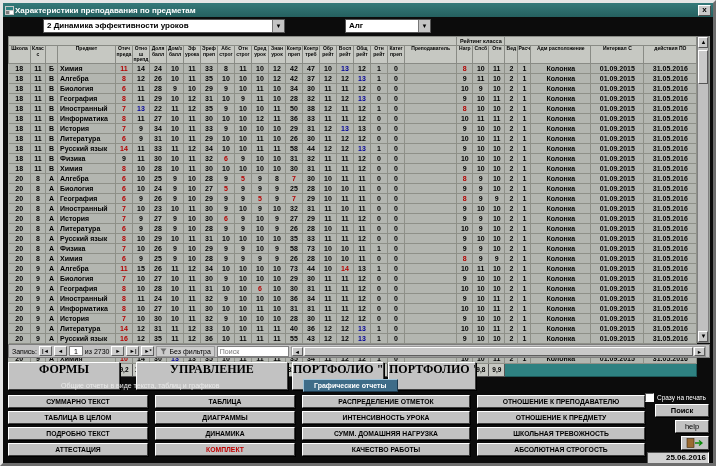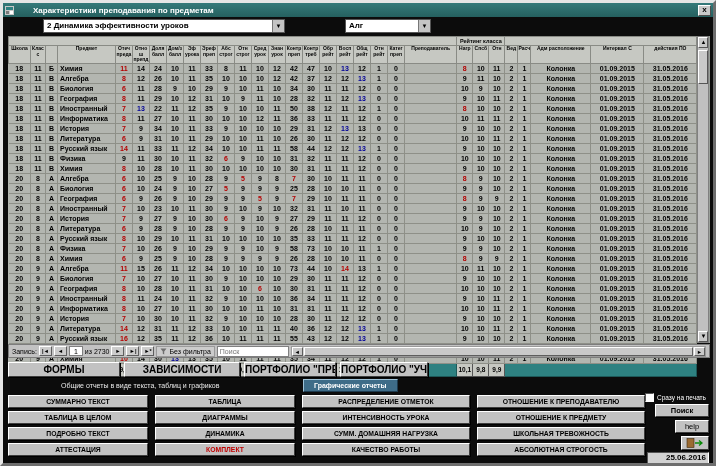--- a/index.html
+++ b/index.html
@@ -4,21 +4,21 @@
 <style>
   * { box-sizing: border-box; margin: 0; padding: 0; }
   html,body { width:716px; height:466px; font-family:"Liberation Sans", sans-serif; }
   .window {
     position:relative; width:716px; height:466px; background:#0c0c0c;
     border:3px solid; border-color:#e6e6e6 #6e6e6e #6e6e6e #e6e6e6;
     overflow:hidden;
   }
   
   .titlebar { position:absolute; left:0; top:0; right:0; height:14px;
-    background:linear-gradient(#357a7a,#25605f); display:flex; align-items:center; gap:19px; padding:0 2px; }
+    background:linear-gradient(#357a7a,#25605f); display:flex; align-items:center; gap:1px; padding:0 2px; }
   .title-icon { width:9px; height:9px; flex:0 0 auto; }
   .title-text { color:#fff; font-size:8px; font-weight:bold; white-space:nowrap; overflow:hidden; }
   .close-btn { margin-left:auto; width:13px; height:11px; background:#c9c9c9;
     border:1px solid; border-color:#fff #4d4d4d #4d4d4d #fff; font-size:8px; line-height:8px;
     text-align:center; font-weight:bold; color:#000; cursor:default; }
   
   .toolbar { position:absolute; left:0; top:14px; right:0; height:19px; background:#0c0c0c; }
   .combo { position:absolute; height:14px; background:#fff; border:1px solid #555; display:flex; }
   .combo-view { left:26px; top:2px; width:242px;margin-left:14px; }
   .combo-subj { left:342px; top:2px; width:86px; }
@@ -57,21 +57,21 @@
   .search-input { width:72px; height:11px; font-size:7px; border:1px solid #808080; background:#fff; padding:0 2px;
     font-family:"Liberation Sans", sans-serif; }
   .hscroll { flex:1; height:11px; background:#d4d4d4; border:1px solid #9a9a9a; display:flex; }
   .hs-arrow { width:11px; background:#c9c9c9; border:1px solid; border-color:#fff #5e5e5e #5e5e5e #fff;
     font-size:5.5px; line-height:9px; text-align:center; }
   .hs-thumb { flex:1; background:#c9c9c9; border:1px solid; border-color:#fff #5e5e5e #5e5e5e #fff; margin:0 1px; }
   
   .btn3d { background:#c2c2c2; border:1px solid; border-color:#ffffff #3d3d3d #3d3d3d #ffffff;
     box-shadow:1px 1px 0 #000; color:#000; text-align:center; cursor:default; overflow:hidden; white-space:nowrap; }
   .main-buttons { position:absolute; left:5px; top:359px; width:706px; display:flex; gap:4px; }
-  .main-btn { height:15px; line-height:13px; font-size:10px; font-weight:bold; }
+  .main-btn { height:28px; line-height:13px; font-size:12px; font-weight:bold;font-family:Liberation Serif, serif; }
   .general-label { position:absolute; left:58px; top:379px; color:#e9e9e9; font-size:7px; }
   .graphic-label { position:absolute; left:300px; top:376px; height:13px; line-height:11px; padding:0 10px;
     background:#3e6c88; color:#fff; font-size:7px; font-weight:bold;
     border:1px solid; border-color:#9fc3d8 #1d3a4e #1d3a4e #9fc3d8; }
   .report-grid { position:absolute; left:5px; top:392px; display:grid;
     grid-template-columns:140px 140px 168px 168px; column-gap:7px; row-gap:3px; }
   .rep-btn { height:13px; line-height:11px; font-size:6.8px; font-weight:bold; }
   .rep-btn.red-label { color:#c00000; }
   
   .print-row { position:absolute; left:642px; top:390px; display:flex; align-items:center; gap:3px; }
@@ -1200,21 +1200,21 @@
     <input class="search-input" placeholder="Поиск" style="">
     <div class="hscroll">
       <div class="hs-arrow">◄</div>
       <div class="hs-thumb"></div>
       <div class="hs-arrow">►</div>
     </div>
   </div>
 
   <div class="main-buttons" id="main-buttons">
       <div class="btn3d main-btn" style="width: 112px;">ФОРМЫ</div>
-      <div class="btn3d main-btn" style="width: 116px;">ЗАВИСИМОСТИ</div>
+      <div class="btn3d main-btn" style="width: 152px; margin-left: 12px;">УПРАВЛЕНИЕ</div>
       <div class="btn3d main-btn" style="width: 92px;">ПОРТФОЛИО "ПРЕПОДАВАТЕЛИ"</div>
       <div class="btn3d main-btn" style="width: 88px;">ПОРТФОЛИО "УЧАЩИЕСЯ"</div>
     </div>
 
   <div class="general-label">Общие отчеты в виде текста, таблиц и графиков</div>
   <div class="graphic-label">Графические отчеты</div>
 
   <div class="report-grid" id="report-grid">
       <div class="btn3d rep-btn" style="grid-area: 1 / 1;">СУММАРНО ТЕКСТ</div>
       <div class="btn3d rep-btn" style="grid-area: 2 / 1;">ТАБЛИЦА В ЦЕЛОМ</div>

